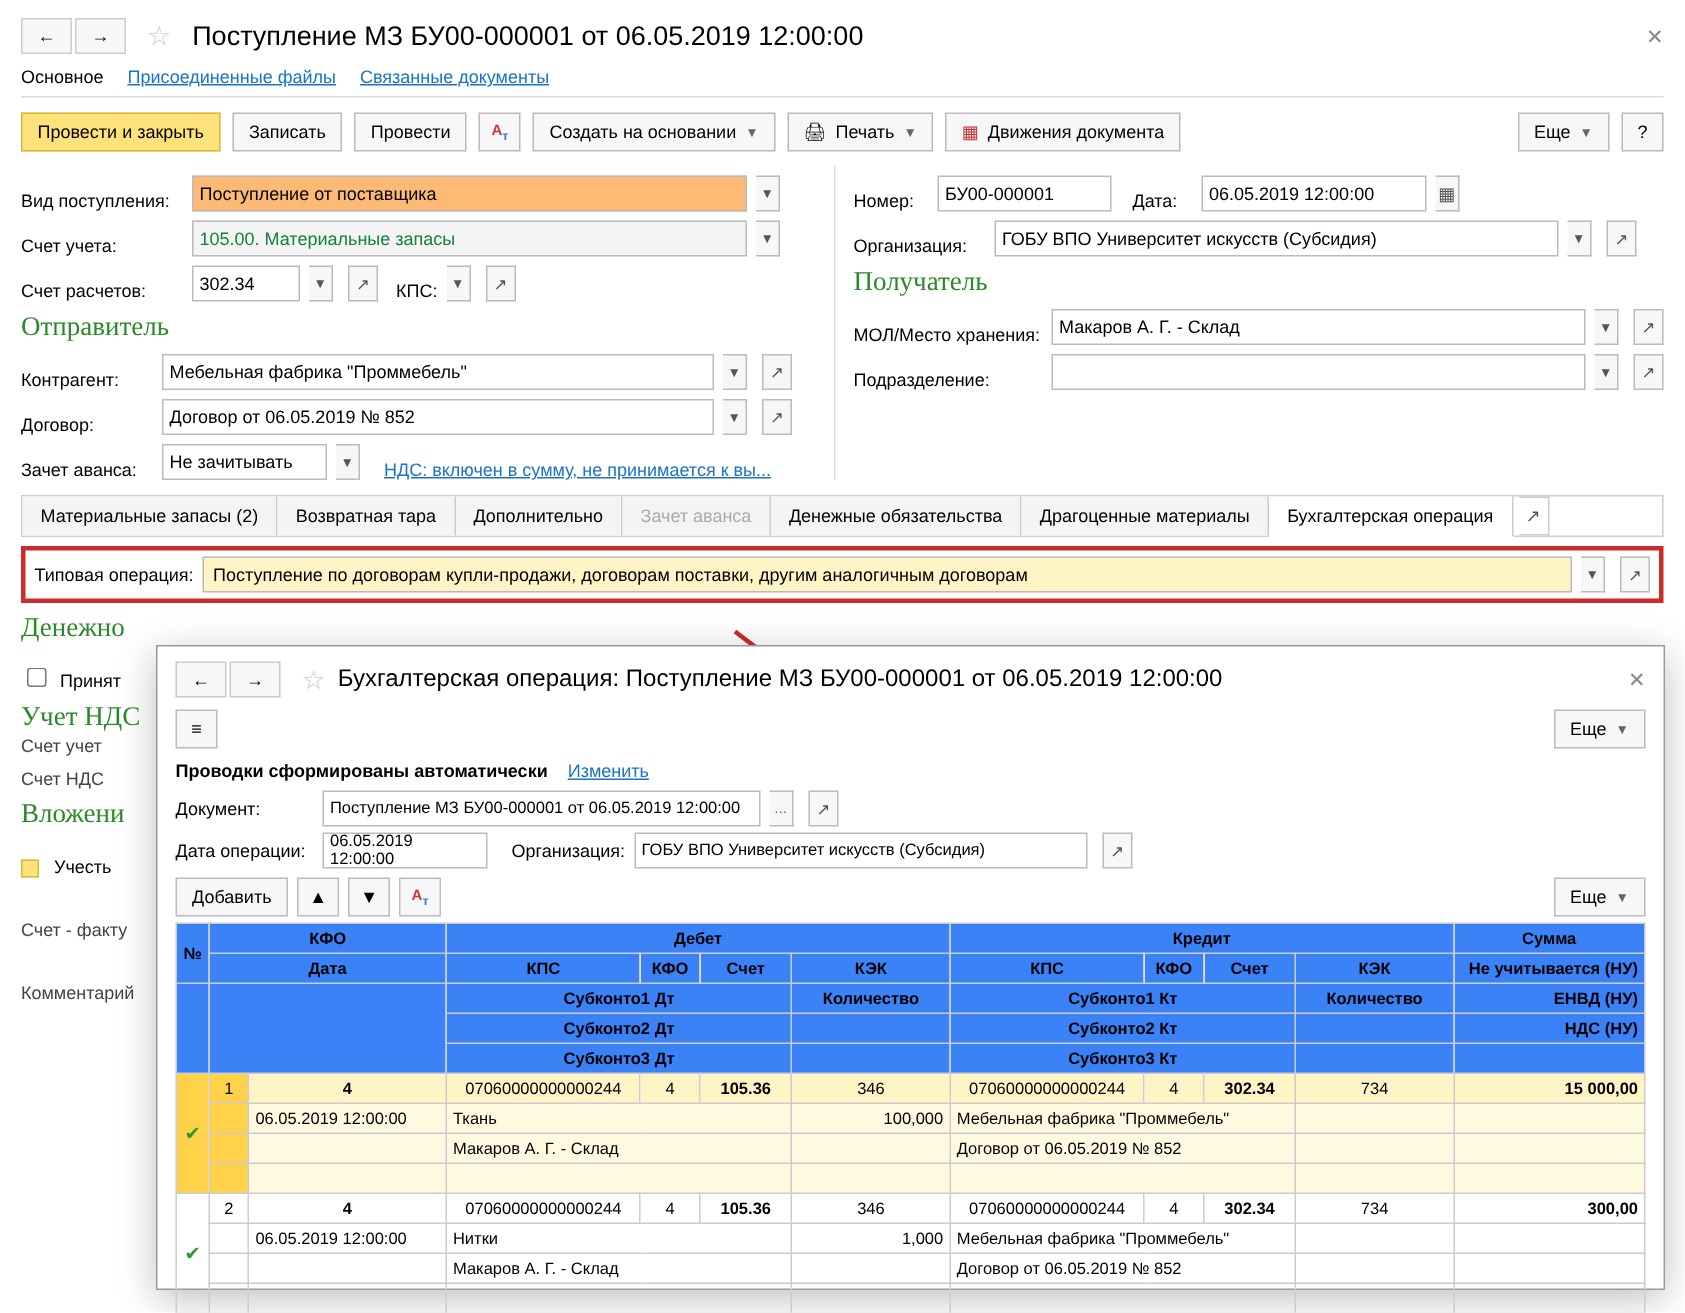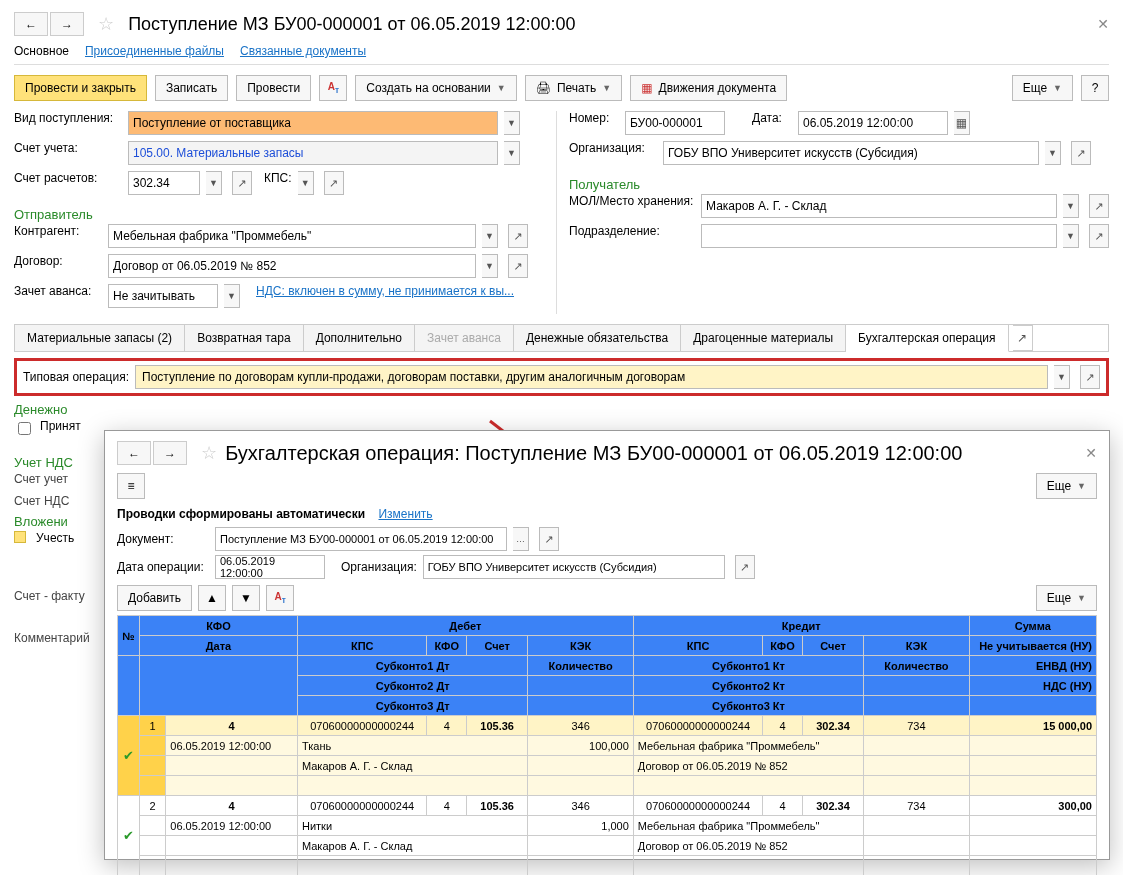--- a/index.html
+++ b/index.html
@@ -33,40 +33,40 @@
     display: flex; align-items: center; gap: 6px; cursor: pointer; white-space: nowrap;
   }
   .btn.primary { background: #ffe27a; border-color: #d6b83a; font-weight: 500; }
   .btn .dd { font-size: 9px; color: #666; }
   .btn.icon-only { width: 28px; padding: 12px; justify-content: center; }
   .spacer { flex: 1; }
   .form-area { display: flex; gap: 0; }
   .col-left { width: 550px; }
   .col-right { width: 556px; }
   .vsep { width: 1px; background: #ddd; margin: 0 0; }
-  .row { display: flex; align-items: flex-start; min-height: 30px; gap: 6px; }
+  .row { display: flex; align-items: flex-end; min-height: 30px; gap: 6px; }
   .label { width: 108px; white-space: nowrap; }
   .label-r { width: 126px; white-space: nowrap; }
   .input {
     height: 24px; border: 1px solid #bbb; background: #fff;
     display: flex; align-items: center; padding: 0 4px; overflow: hidden;
   }
   .input.yellow { background: #fdba74; }
-  .input.disabled { background: #f4f4f4; color: #1d4ed8; }
+  .input.disabled { background: #f4f4f4; color: #15803d; }
   .dd-small {
     width: 16px; height: 24px; border: 1px solid #bbb; border-left: none;
     display: flex; align-items: center; justify-content: center; cursor: pointer;
     font-size: 9px; background: #f7f7f7; color: #555;
   }
   .ext-small {
     width: 20px; height: 24px; border: 1px solid #bbb; margin-left: 4px;
     display: flex; align-items: center; justify-content: center; cursor: pointer;
     font-size: 11px; background: #f7f7f7; color: #555;
   }
-  .section-h { color: #2a8a2a; font-size: 13px; padding: 6px 0 2px; }
+  .section-h { color: #2a8a2a; font-size: 18px; padding: 6px 0 2px; font-family: Liberation Serif, serif; }
   .link { color: #1a73c7; text-decoration: underline; cursor: pointer; white-space: nowrap; }
   .tabs2 {
     display: flex; border: 1px solid #ccc; border-bottom: 1px solid #ccc;
     margin-top: 10px;
   }
   .tab2 {
     padding: 6px 12px; border-right: 1px solid #ccc; background: #f4f4f4; cursor: pointer;
     white-space: nowrap;
   }
   .tab2.disabled { color: #aaa; }
@@ -81,21 +81,21 @@
   }
   .op-input { flex: 1; height: 24px; border: 1px solid #bbb; background: #fff4c6; display: flex; align-items: center; padding: 0 6px; }
   .sub-label { margin-top: 10px; }
   .small-text { color: #444; }
   
   .sub-window {
     position: absolute; left: 104px; top: 430px; width: 1006px; height: 430px;
     background: #fff; border: 1px solid #999; box-shadow: 0 6px 24px rgba(0,0,0,0.25);
     padding: 10px 12px;
   }
-  .sub-title { font-size: 20px; }
+  .sub-title { font-size: 16px; }
   .sub-toolbar { display: flex; align-items: center; gap: 6px; margin: 8px 0; }
   .note { font-weight: bold; }
   .change-link { color: #1a73c7; text-decoration: underline; cursor: pointer; font-weight: normal; }
   .sub-row { display: flex; align-items: center; gap: 6px; margin: 4px 0; }
   .sub-label2 { width: 92px; }
   .table-toolbar { display: flex; gap: 6px; align-items: center; margin-top: 6px; }
   table.grid {
     width: 100%; border-collapse: collapse; font-size: 11px; table-layout: fixed;
   }
   table.grid th, table.grid td {
@@ -225,24 +225,24 @@
         <div class="dd-small">▼</div>
         <span class="link" style="margin-left:10px">НДС: включен в сумму, не принимается к вы...</span>
       </div>
     </div>
 
     <div class="vsep"></div>
 
     <div class="col-right" style="padding-left:12px">
       <div class="row">
         <span style="width:50px">Номер:</span>
-        <div class="input" style="width:100px">
+        <div class="input" style="width:116px">
             <span>БУ00-000001</span>
           </div>
-        <span style="width:40px;margin-left:21px">Дата:</span>
+        <span style="width:40px;margin-left:8px">Дата:</span>
         <div class="input" style="width:150px">
             <span>06.05.2019 12:00:00</span>
           </div>
         <div class="dd-small">
             <span class="cal-icon">▦</span>
           </div>
       </div>
       <div class="row">
         <span class="label-r" style="width:88px">Организация:</span>
         <div class="input" style="width:376px">

